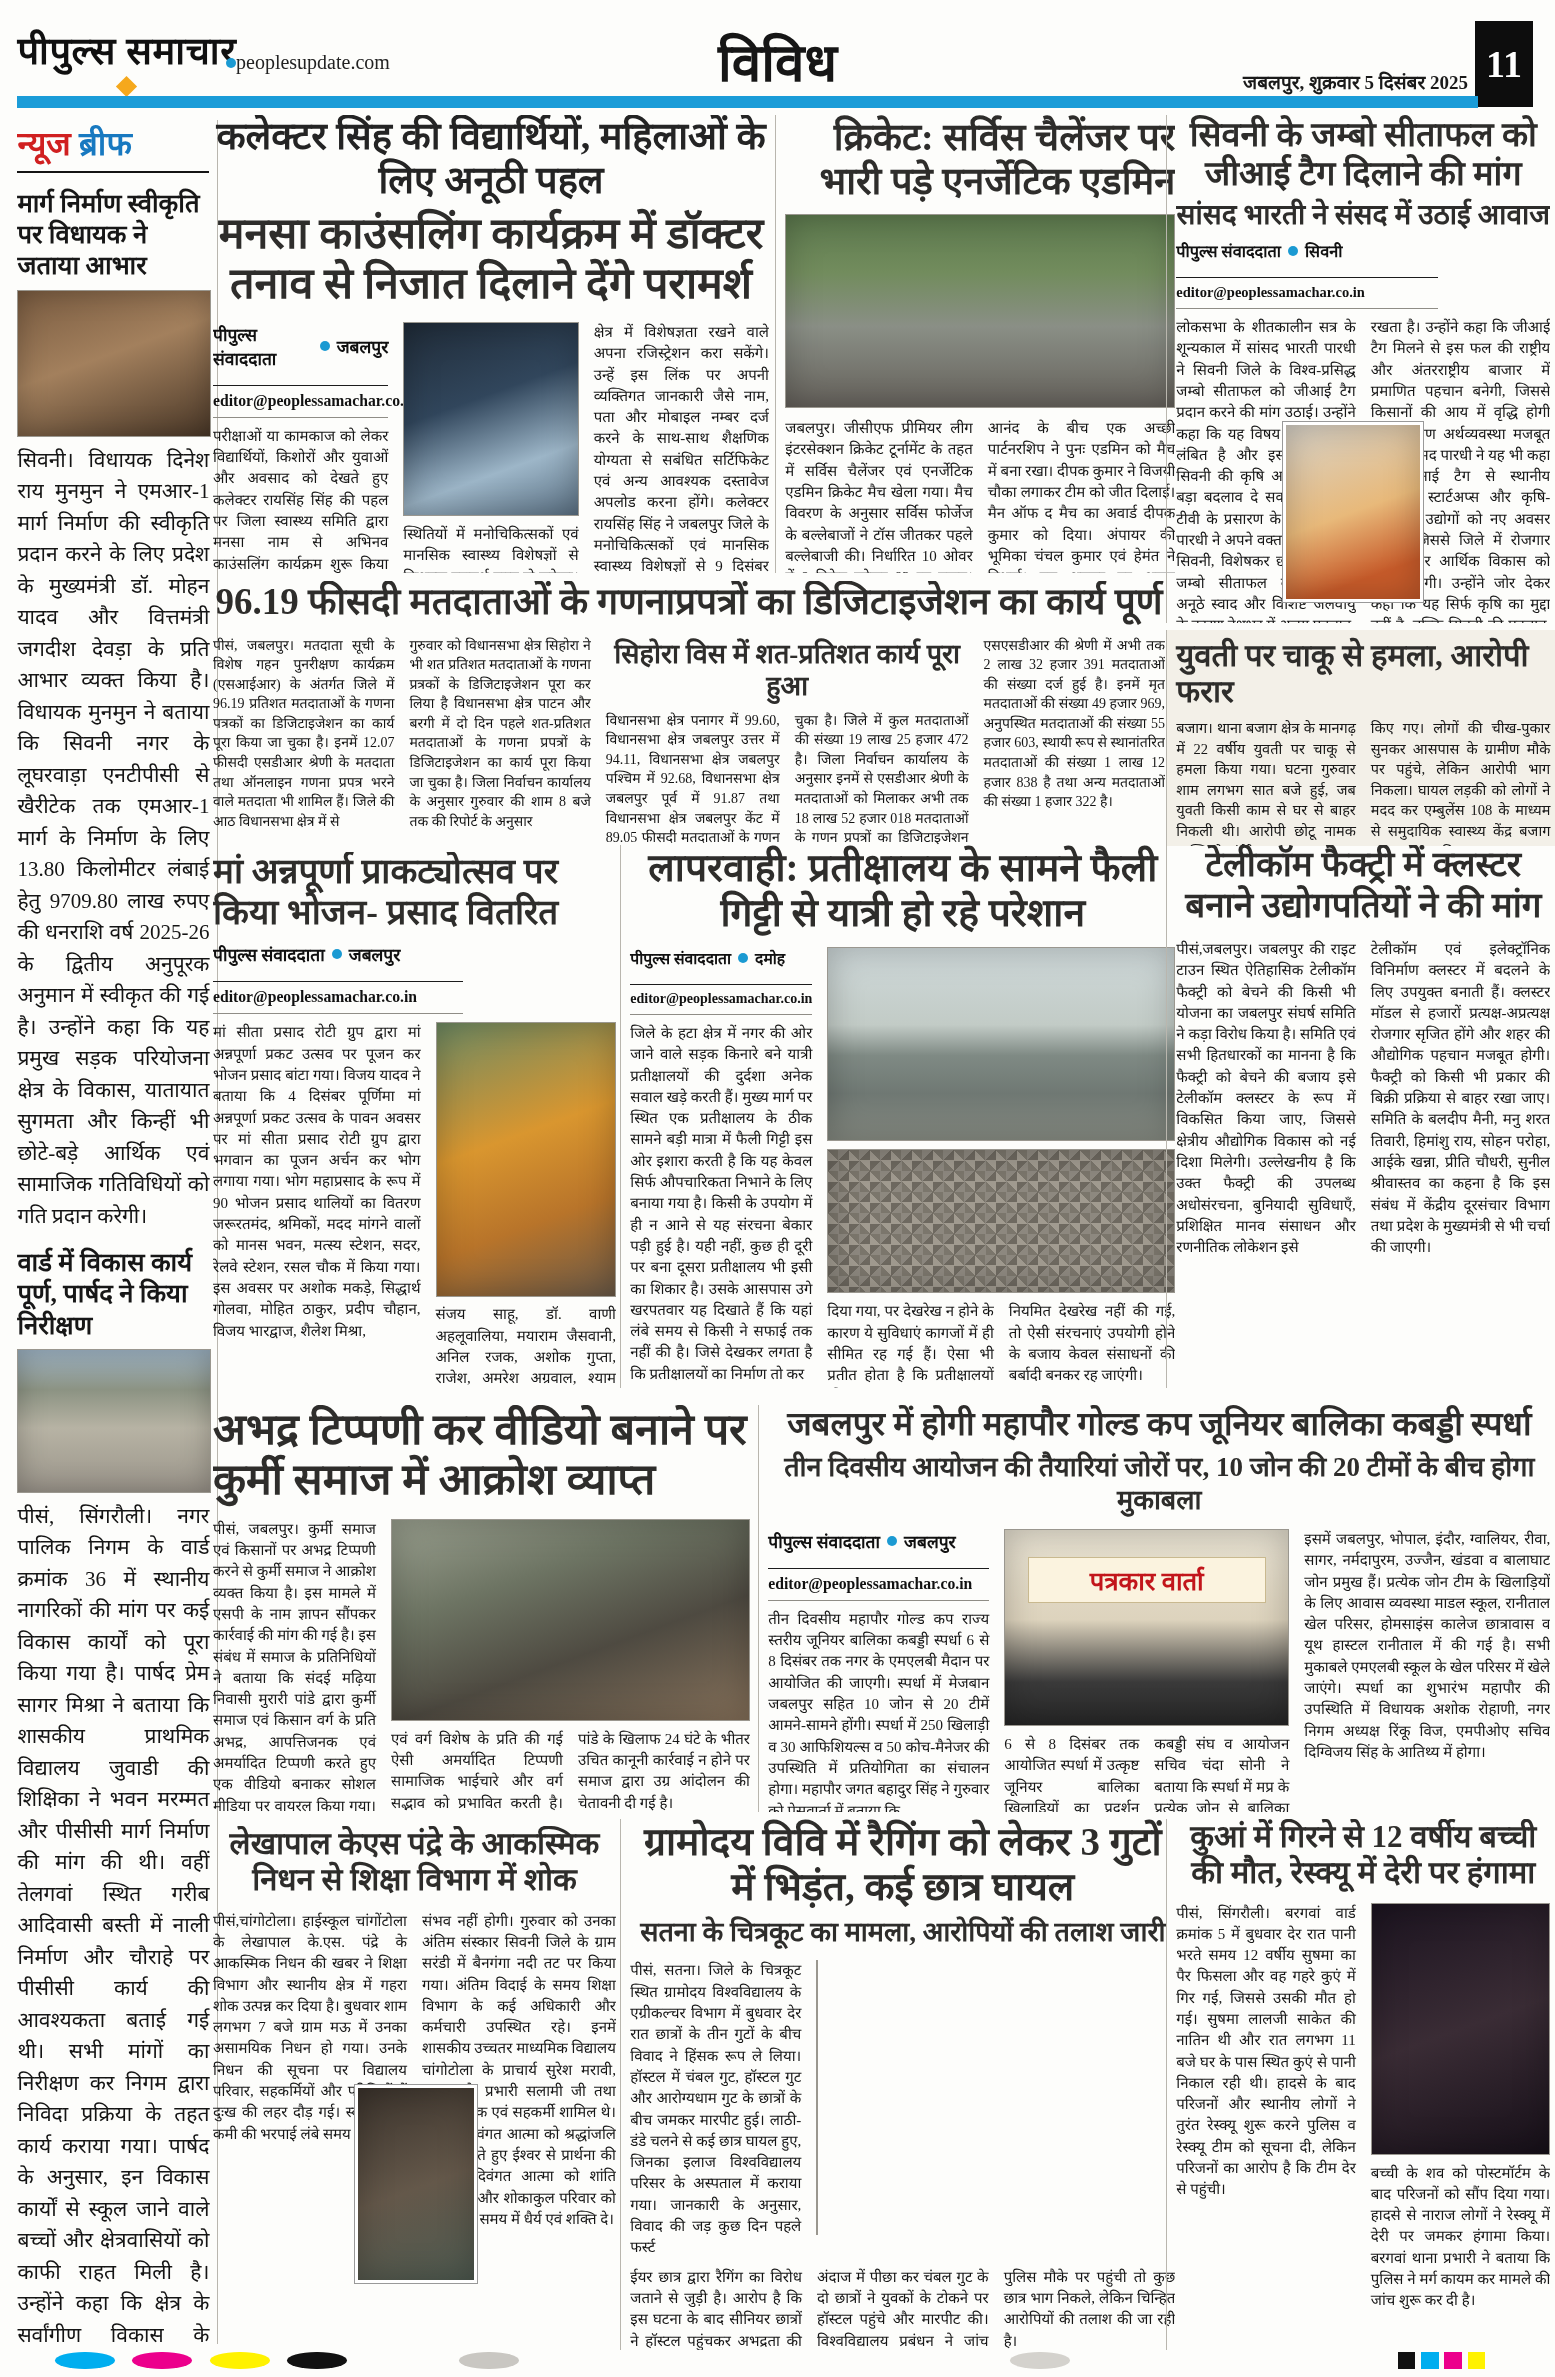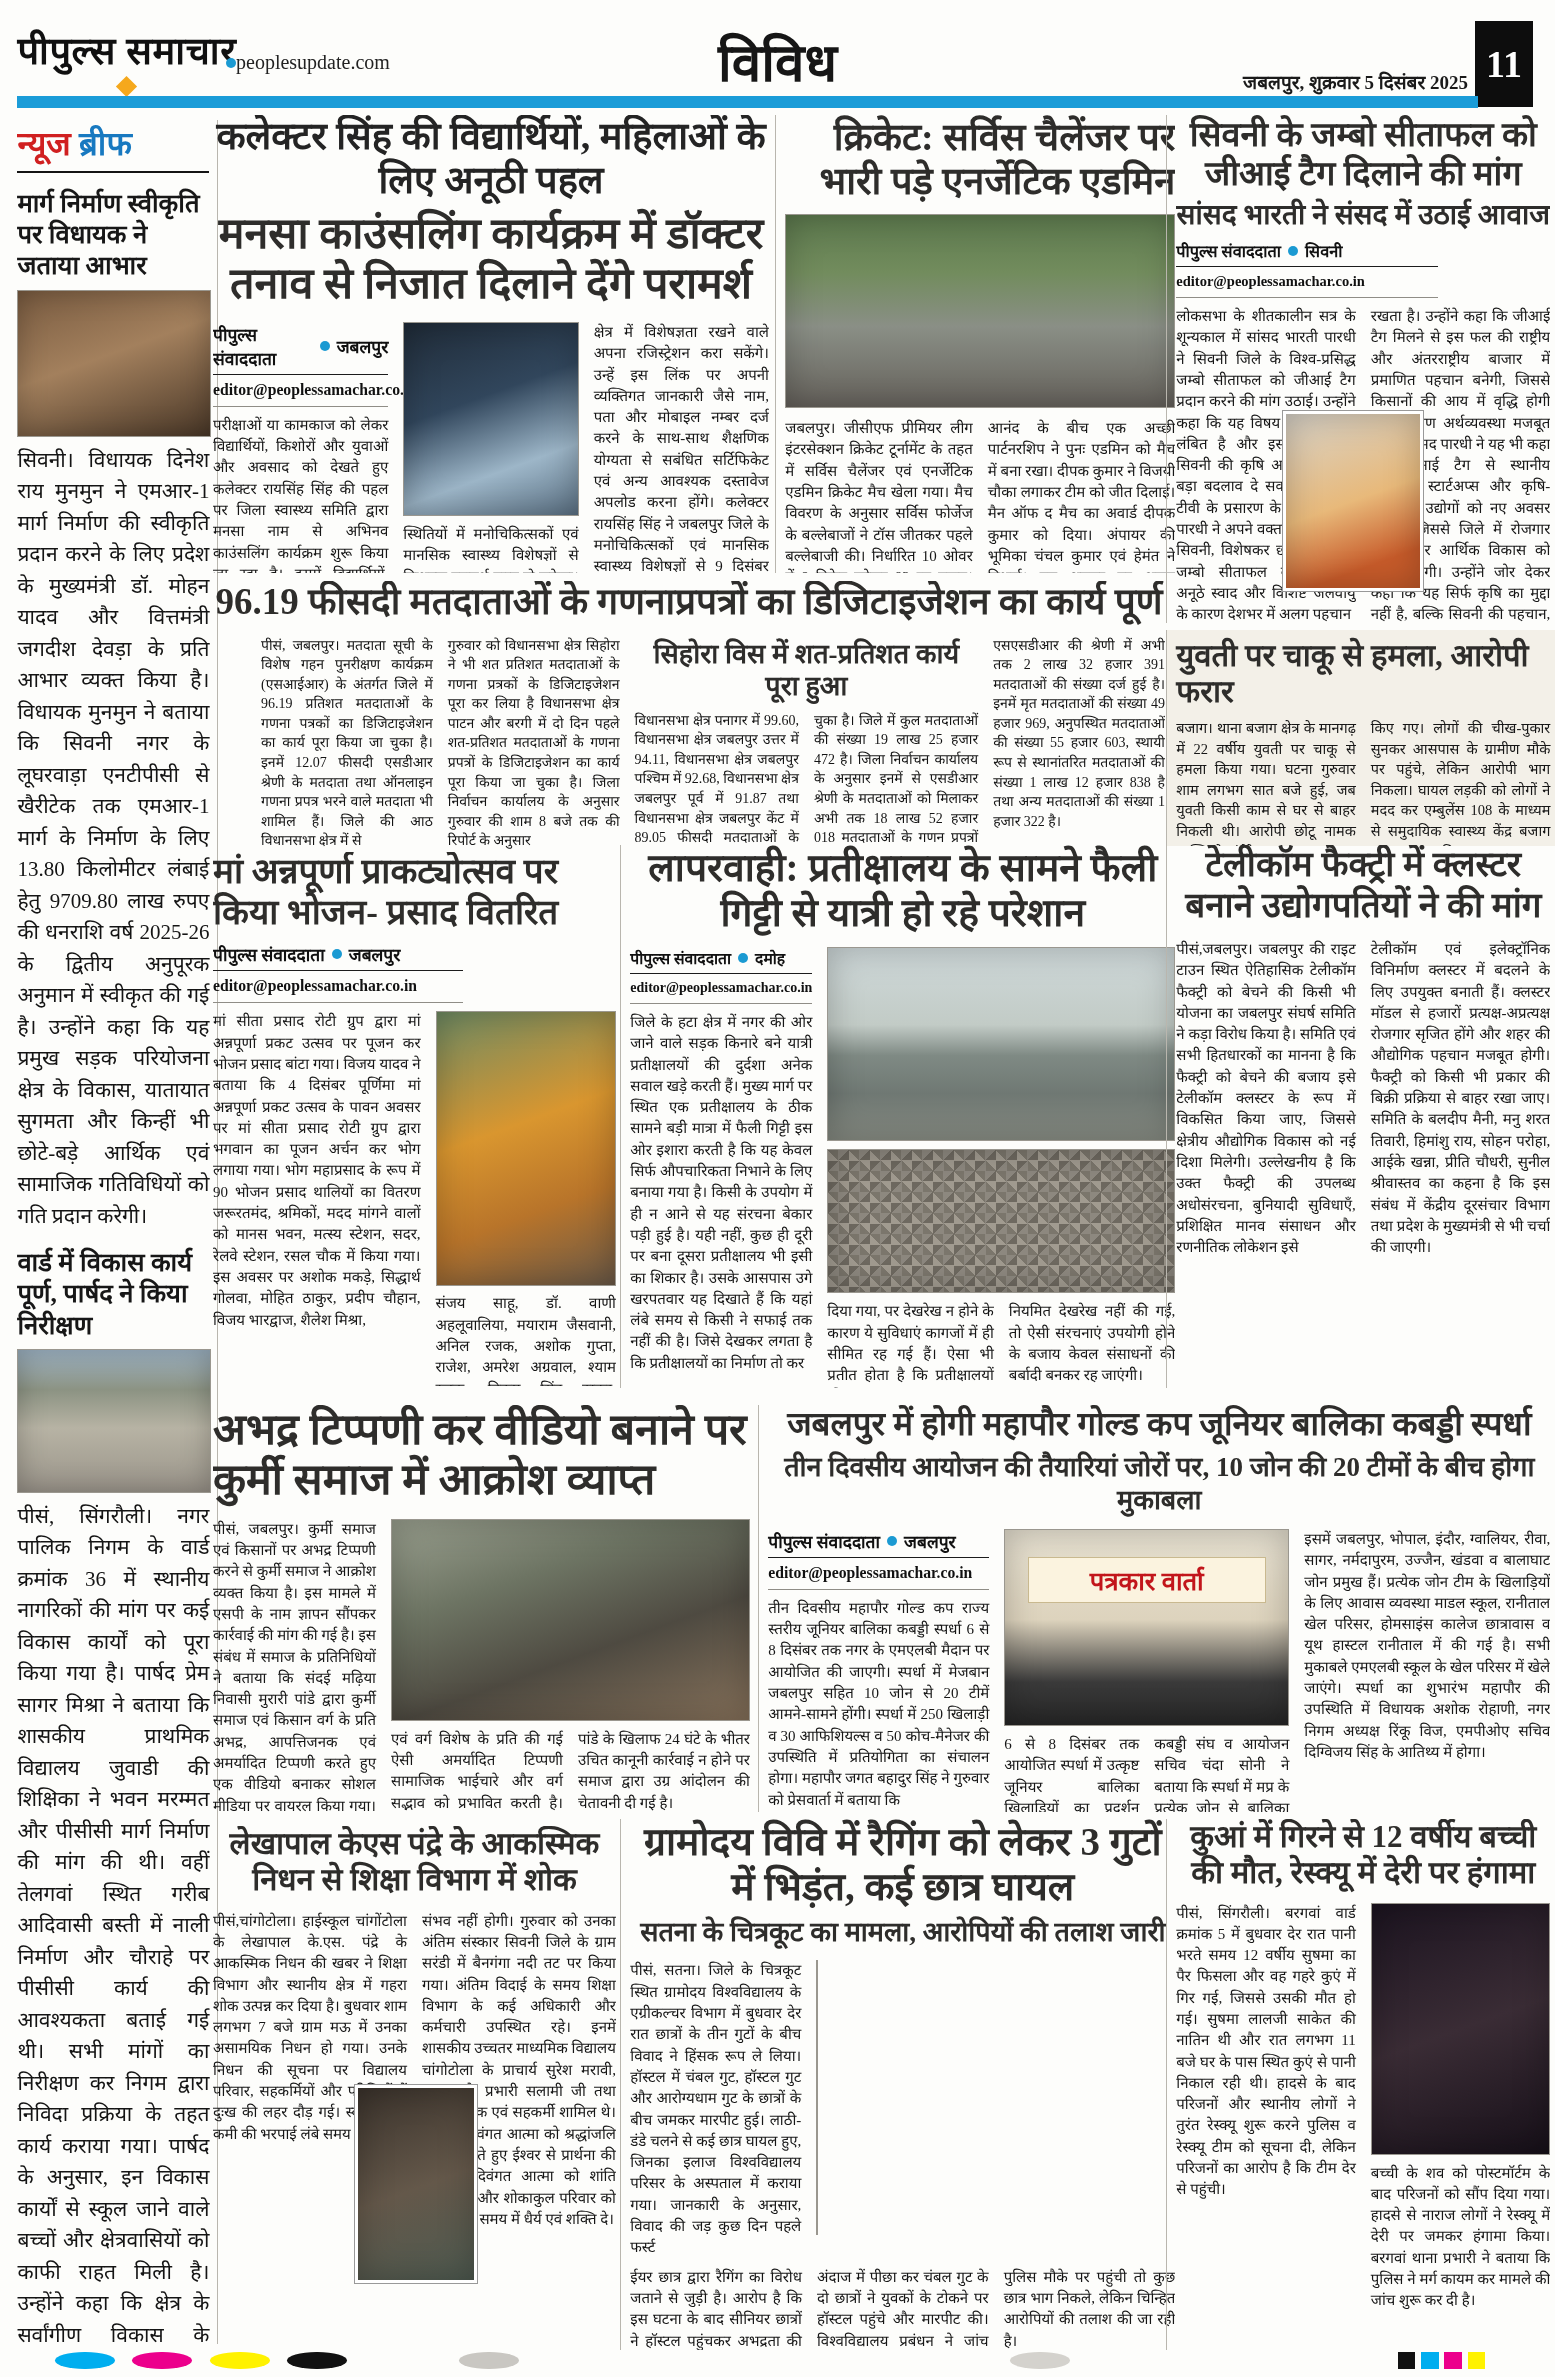--- a/index.html
+++ b/index.html
@@ -11,21 +11,21 @@
   
   .hd{font-weight:800;color:#2e2d2b;text-align:center;line-height:1.16;}
   .kick{font-weight:800;color:#242424;text-align:center;line-height:1.15;}
   .subhd{font-weight:800;color:#2e2d2b;text-align:center;line-height:1.2;}
   
   .bt{font-size:15px;line-height:1.42;text-align:justify;color:#161616;}
   .cols{display:flex;gap:15px;}
   .col{flex:1;min-width:0;}
   
   .byl{display:flex;align-items:center;gap:7px;font-weight:700;font-size:17.4px;
-       border-bottom:1.7px solid #1c1c1c;padding-bottom:4px;color:#111;}
+       border-bottom:1.7px solid #1c1c1c;padding-bottom:15px;color:#111;}
   .dot{width:10px;height:10px;border-radius:50%;background:#1b9ad2;flex:0 0 auto;}
   .eml{font-weight:700;font-size:15.7px;padding:5.8px 0 7px;border-bottom:0.6px solid #8f8d86;margin-bottom:8.1px;color:#111;}
   
   .photo{position:relative;flex:0 0 auto;box-shadow:inset 0 0 35px rgba(0,0,0,.25);border:0.6px solid #9a978f;}
   .p-office{background:linear-gradient(160deg,#7a5c41,#a3805d 45%,#4a3828);}
   .p-ward{background:linear-gradient(180deg,#9fb4c4 0%,#8c9383 28%,#b7b3a4 55%,#9a948a);}
   .p-toll{background:linear-gradient(180deg,#bcd3de 0%,#b4c8d2 34%,#8f9799 36%,#7d8486 60%,#9b958a);}
   .p-meeting{background:linear-gradient(160deg,#202c39,#31465c 40%,#9db6c8 72%,#5d7386);}
   .p-cricket{background:linear-gradient(180deg,#5d7a4e 0%,#728c5d 30%,#8a8f86 58%,#66625c);}
   .p-mp{background:linear-gradient(160deg,#d8d3c9,#e8b97a 50%,#c75b2a 82%);}
@@ -159,21 +159,21 @@
     </div>
     <div class="cols" style="position:relative;">
       <div class="col bt">लोकसभा के शीतकालीन सत्र के शून्यकाल में सांसद भारती पारधी ने सिवनी जिले के विश्व-प्रसिद्ध जम्बो सीताफल को जीआई टैग प्रदान करने की मांग उठाई। उन्होंने कहा कि यह विषय लंबे समय से लंबित है और इसका समाधान सिवनी की कृषि अर्थव्यवस्था को बड़ा बदलाव दे सकता है। संसद टीवी के प्रसारण के दौरान सांसद पारधी ने अपने वक्तव्य में कहा कि सिवनी, विशेषकर छपारा क्षेत्र का जम्बो सीताफल बड़ा आकार, अनूठे स्वाद और विशिष्ट जलवायु के कारण देशभर में अलग पहचान</div>
       <div class="col bt">रखता है। उन्होंने कहा कि जीआई टैग मिलने से इस फल की राष्ट्रीय और अंतरराष्ट्रीय बाजार में प्रमाणित पहचान बनेगी, जिससे किसानों की आय में वृद्धि होगी और ग्रामीण अर्थव्यवस्था मजबूत होगी। सांसद पारधी ने यह भी कहा कि जीआई टैग से स्थानीय उद्यमियों, स्टार्टअप्स और कृषि-आधारित उद्योगों को नए अवसर मिलेंगे, जिससे जिले में रोजगार सृजन और आर्थिक विकास को गति मिलेगी। उन्होंने जोर देकर कहा कि यह सिर्फ कृषि का मुद्दा नहीं है, बल्कि सिवनी की पहचान, गौरव और भविष्य से जुड़ा मामला है, जिसका समाधान केंद्र सरकार के सहयोग से शीघ्र किया जाना चाहिए।</div>
       <div class="photo p-mp" style="position:absolute;left:107px;top:105px;width:134px;height:174px;border:3.5px solid #fff;outline:0.6px solid #999;"></div>
     </div>
   </div>
 
   <div class="art" style="left:213px;top:581px;width:952px;height:268px;">
     <div class="hd" style="font-size:37px;">96.19 फीसदी मतदाताओं के गणनाप्रपत्रों का डिजिटाइजेशन का कार्य पूर्ण</div>
-    <div class="cols" style="margin-top:11.6px;margin-left:48px;">
+    <div class="cols" style="margin-top:11.6px;">
       <div class="col dcol">पीसं, जबलपुर। मतदाता सूची के विशेष गहन पुनरीक्षण कार्यक्रम (एसआईआर) के अंतर्गत जिले में 96.19 प्रतिशत मतदाताओं के गणना पत्रकों का डिजिटाइजेशन का कार्य पूरा किया जा चुका है। इनमें 12.07 फीसदी एसडीआर श्रेणी के मतदाता तथा ऑनलाइन गणना प्रपत्र भरने वाले मतदाता भी शामिल हैं। जिले की आठ विधानसभा क्षेत्र में से</div>
       <div class="col dcol">गुरुवार को विधानसभा क्षेत्र सिहोरा ने भी शत प्रतिशत मतदाताओं के गणना प्रत्रकों के डिजिटाइजेशन पूरा कर लिया है विधानसभा क्षेत्र पाटन और बरगी में दो दिन पहले शत-प्रतिशत मतदाताओं के गणना प्रपत्रों के डिजिटाइजेशन का कार्य पूरा किया जा चुका है। जिला निर्वाचन कार्यालय के अनुसार गुरुवार की शाम 8 बजे तक की रिपोर्ट के अनुसार</div>
       <div style="flex:2;min-width:0;">
         <div class="digit-sub">सिहोरा विस में शत-प्रतिशत कार्य पूरा हुआ</div>
         <div class="cols">
           <div class="col dcol">विधानसभा क्षेत्र पनागर में 99.60, विधानसभा क्षेत्र जबलपुर उत्तर में 94.11, विधानसभा क्षेत्र जबलपुर पश्चिम में 92.68, विधानसभा क्षेत्र जबलपुर पूर्व में 91.87 तथा विधानसभा क्षेत्र जबलपुर केंट में 89.05 फीसदी मतदाताओं के गणन पत्रकों का डिजिटाइजेशन पूर्ण हो</div>
           <div class="col dcol">चुका है। जिले में कुल मतदाताओं की संख्या 19 लाख 25 हजार 472 है। जिला निर्वाचन कार्यालय के अनुसार इनमें से एसडीआर श्रेणी के मतदाताओं को मिलाकर अभी तक 18 लाख 52 हजार 018 मतदाताओं के गणन प्रपत्रों का डिजिटाइजेशन किया जा चुका है।</div>
         </div>
       </div>
       <div class="col dcol">एसएसडीआर की श्रेणी में अभी तक 2 लाख 32 हजार 391 मतदाताओं की संख्या दर्ज हुई है। इनमें मृत मतदाताओं की संख्या 49 हजार 969, अनुपस्थित मतदाताओं की संख्या 55 हजार 603, स्थायी रूप से स्थानांतरित मतदाताओं की संख्या 1 लाख 12 हजार 838 है तथा अन्य मतदाताओं की संख्या 1 हजार 322 है।</div>

